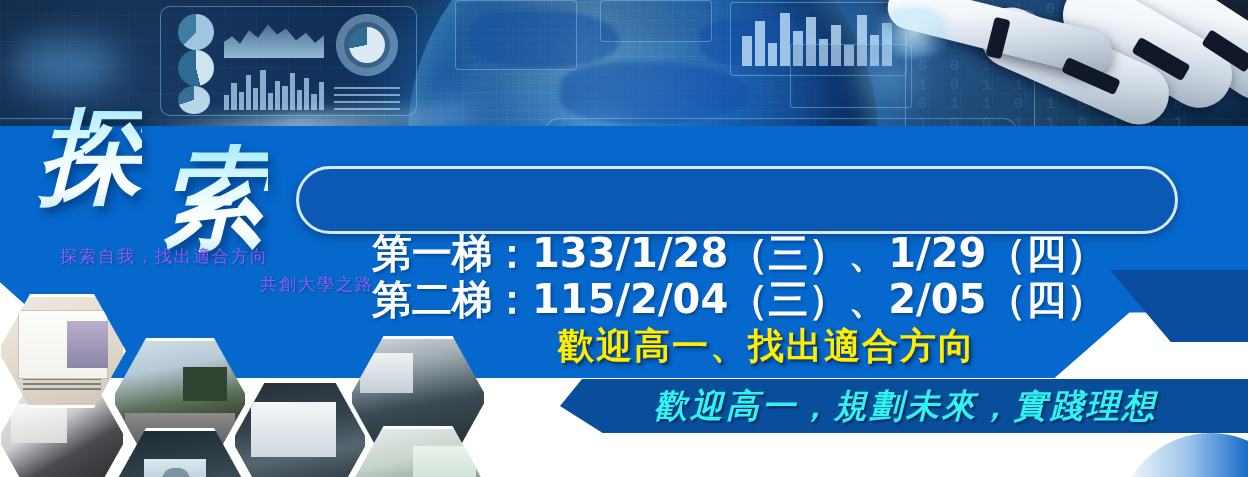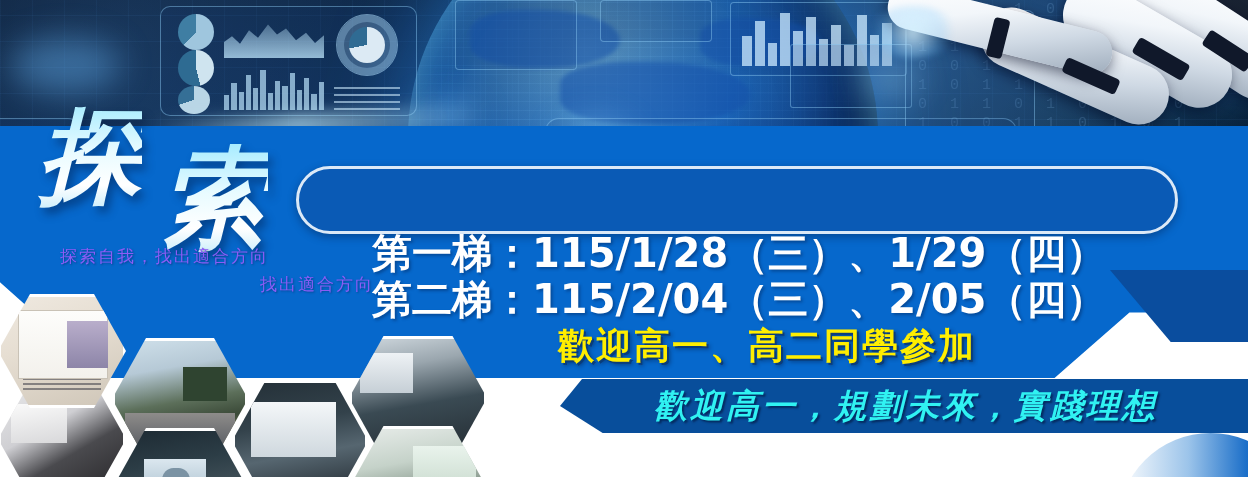--- a/index.html
+++ b/index.html
@@ -406,31 +406,31 @@
   <div class="blue-main"></div>
   <div class="dark-wedge"></div>
 
   <div class="explore">
     <span class="cjk-big ex1">探</span>
     <span class="cjk-big ex2">索</span>
   </div>
 
   <div class="tagline">
     <span class="l1">探索自我，找出適合方向</span>
-    <span class="l2">找出適合方向</span>
+    <span class="l2">共創大學之路</span>
   </div>
 
   <div class="oval"></div>
 
   <div class="dates">
-    <div>第一梯：115/1/28（三）、1/29（四）</div>
+    <div>第一梯：133/1/28（三）、1/29（四）</div>
     <div>第二梯：115/2/04（三）、2/05（四）</div>
   </div>
 
-  <div class="welcome">歡迎高一、高二同學參加</div>
+  <div class="welcome">歡迎高一、找出適合方向</div>
 
   <div class="ribbon"></div>
   <div class="ribbon-text">歡迎高一，規劃未來，實踐理想</div>
 
   <div class="arc"></div>
 
   <div class="collage">
     <div class="hex h3">
         <div class="hex-inner p3"></div>
       </div>

